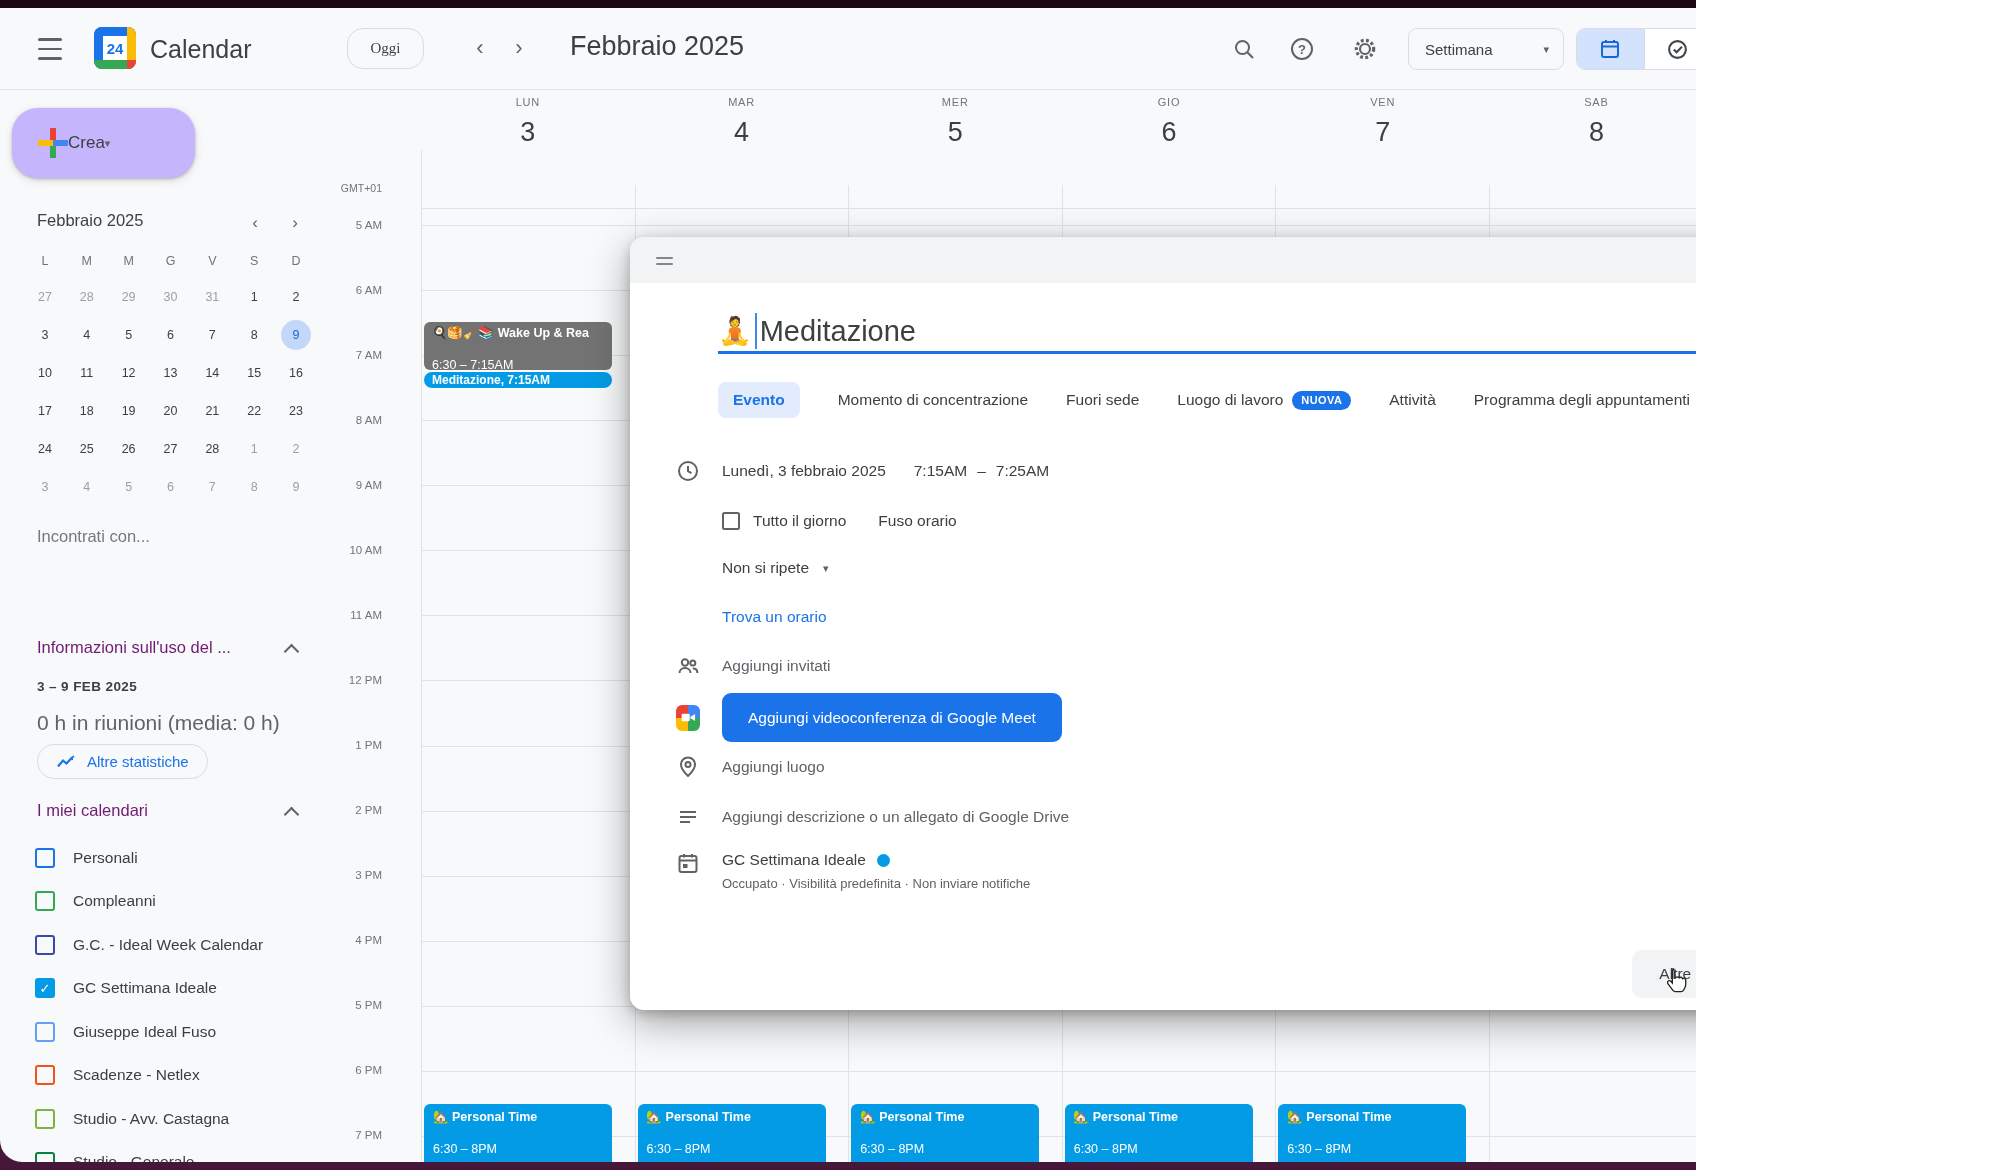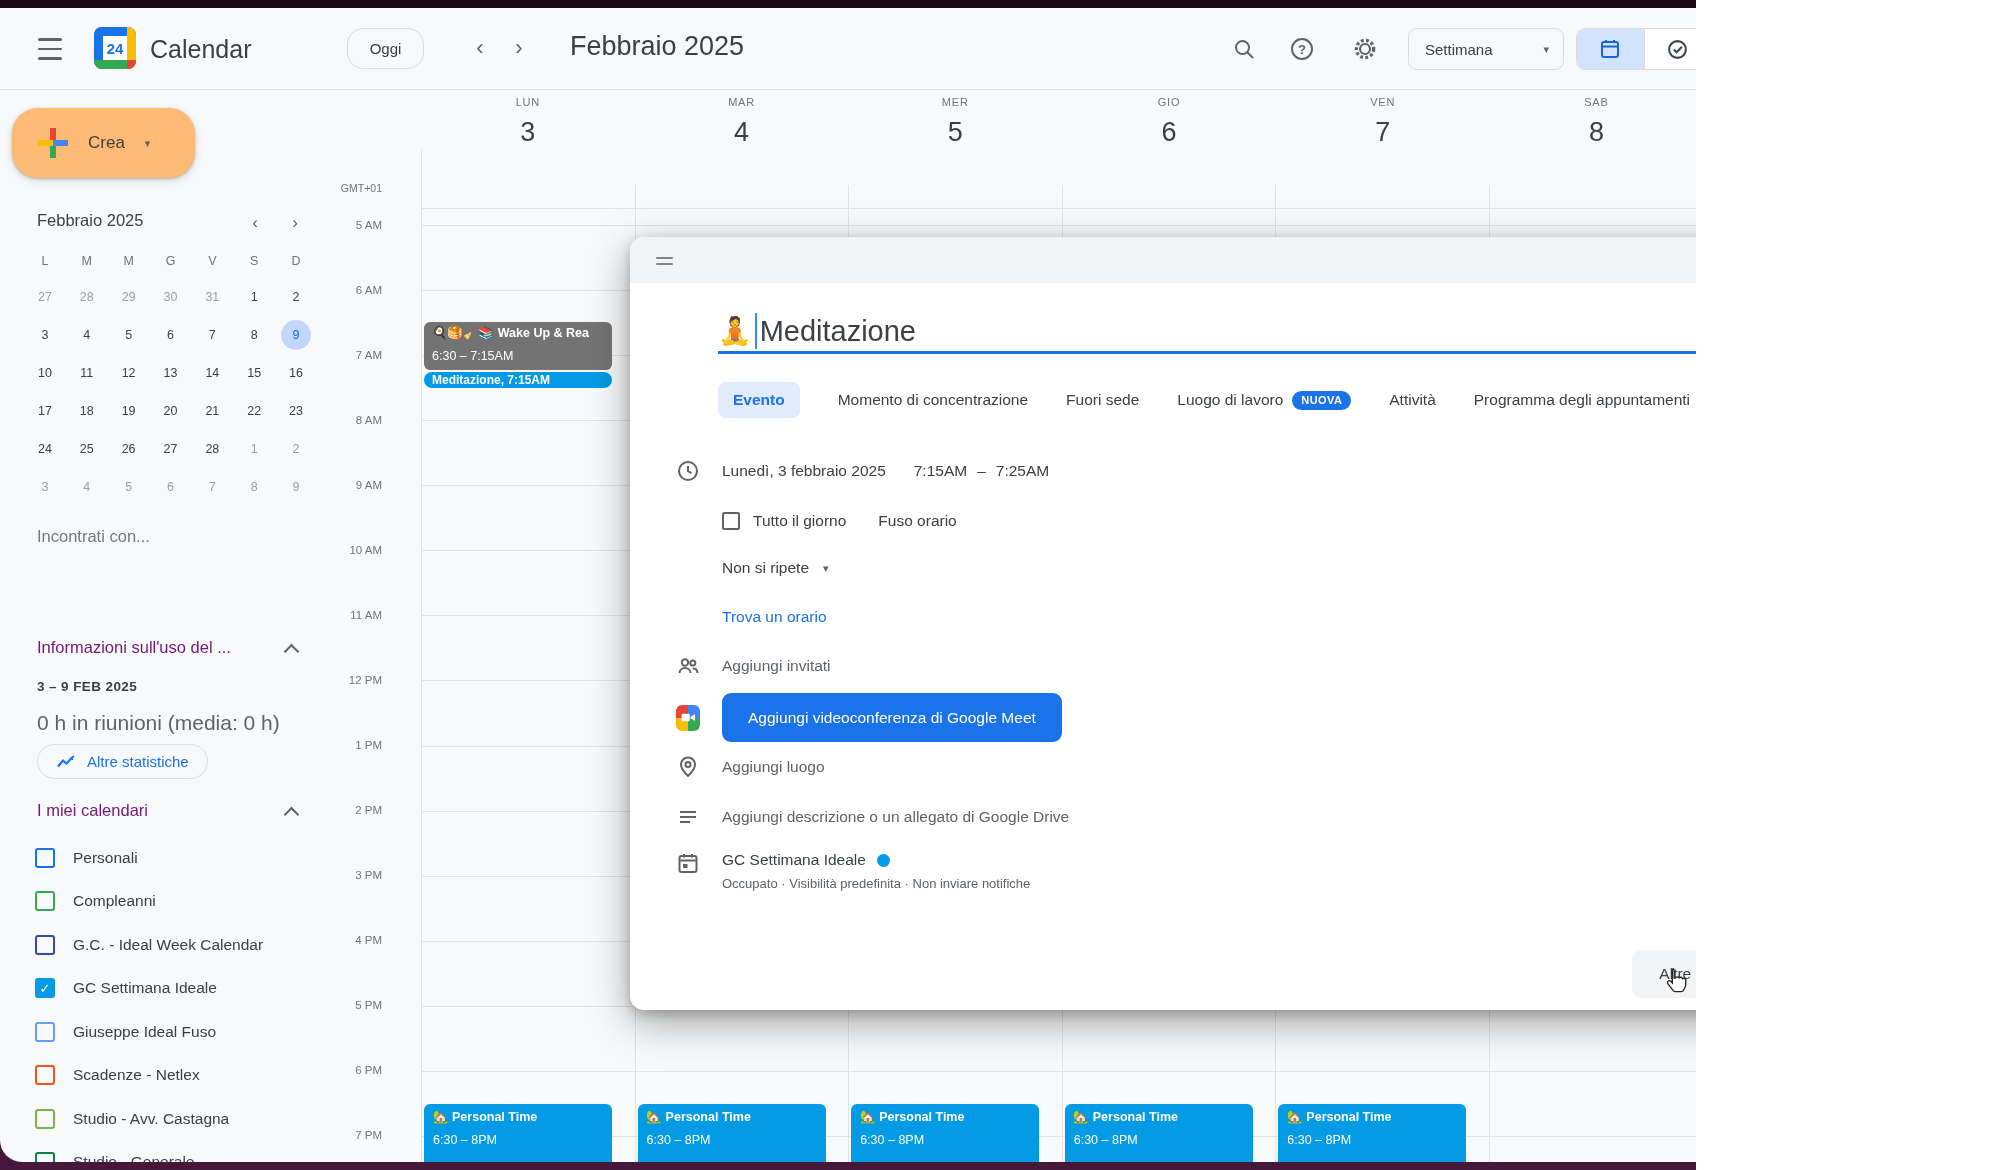--- a/index.html
+++ b/index.html
@@ -18,41 +18,41 @@
   .hamburger i{display:block;height:2.6px;background:#5f6368;border-radius:2px}
   .applogo{left:94px;top:19px;width:42px;height:42px;border-radius:8px;overflow:hidden;background:#fff}
   .al{position:absolute}
   .al-t{left:0;top:0;width:42px;height:9px;background:#1a73e8}
   .al-l{left:0;top:0;width:9px;height:42px;background:#1a73e8}
   .al-r{left:33px;top:0;width:9px;height:42px;background:#fbbc05}
   .al-b{left:0;top:33px;width:42px;height:9px;background:#34a853}
   .al-x{left:33px;top:33px;width:9px;height:9px;background:#ea4335}
   .al-c{left:9px;top:9px;width:24px;height:24px;background:#fff;display:flex;align-items:center;justify-content:center;font-size:15px;font-weight:700;color:#1a73e8}
   .appname{left:150px;top:26px;font-size:25px;color:#3c4043;line-height:30px}
-  .oggi{left:347px;top:20px;width:77px;height:41px;border:1px solid #dadce0;border-radius:16px;background:transparent;font-size:15px;color:#3c4043;font-family:Liberation Sans, sans-serif;cursor:pointer}
+  .oggi{left:347px;top:20px;width:77px;height:41px;border:1px solid #dadce0;border-radius:16px;background:transparent;font-size:15px;color:#3c4043;font-family:Liberation Serif, serif;cursor:pointer}
   .navch{top:22px;width:36px;height:36px;display:flex;align-items:center;justify-content:center;font-size:22px;color:#5f6368;cursor:pointer}
   .viewtitle{left:570px;top:23px;font-size:27px;color:#3c4043}
   .tico{top:20px;width:42px;height:42px;display:flex;align-items:center;justify-content:center;cursor:pointer}
   .helpq{width:22px;height:22px;border:2px solid #5f6368;border-radius:50%;display:flex;align-items:center;justify-content:center;font-size:13px;font-weight:700;color:#5f6368}
   .selview{left:1408px;top:20px;width:156px;height:42px;border:1px solid #dadce0;border-radius:9px;display:flex;align-items:center;justify-content:space-between;padding:0 14px 0 16px;font-size:15px;color:#3c4043;cursor:pointer}
   .caret{font-size:11px;color:#5f6368}
   .toggle{left:1576px;top:20px;width:136px;height:42px;border:1px solid #dadce0;border-radius:9px;overflow:hidden;display:flex;background:#fff}
   .tg-half{flex:1;display:flex;align-items:center;justify-content:center;cursor:pointer}
   .tg-cal{background:#d3e3fd}
   .tg-task{border-left:1px solid #dadce0}
   .appsgrid{left:1738px;top:26px;width:33px;height:33px;background-image:radial-gradient(#5f6368 2.3px,transparent 2.9px);background-size:11px 11px;cursor:pointer}
   .gpill{left:1796px;top:15px;width:176px;height:50px;background:#fff;border:1px solid #ececec;border-radius:25px;display:flex;align-items:center;justify-content:center;gap:9px;cursor:pointer}
   .glogo{display:flex;letter-spacing:-1px}
   .gl{font-size:26px;font-weight:500}
   .avatar{width:38px;height:38px;border-radius:50%;background:#1a6b2d;color:#fff;font-size:18px;font-weight:500;display:flex;align-items:center;justify-content:center}
 
   
-  .crea{left:12px;top:100px;width:183px;height:70px;background:#fdba74;border-radius:26px;
+  .crea{left:12px;top:100px;width:183px;height:70px;background:#c4b5fd;border-radius:26px;
         box-shadow:0 1px 3px rgba(60,64,67,.3),0 3px 8px rgba(60,64,67,.15);
-        display:flex;align-items:center;padding:0 18px 0 26px;gap:20px;cursor:pointer}
+        display:flex;align-items:center;padding:0 18px 0 26px;cursor:pointer}
   .plusic{position:relative;width:30px;height:30px}
   .plusic span{position:absolute}
   .p1{left:12px;top:0;width:6px;height:15px;background:#ea4335}
   .p2{left:12px;top:15px;width:6px;height:15px;background:#34a853}
   .p3{left:0;top:12px;width:15px;height:6px;background:#fbbc05}
   .p4{left:15px;top:12px;width:15px;height:6px;background:#4285f4}
   .crea-label{font-size:17px;font-weight:500;color:#3c4043}
   .mc-title{left:37px;top:203px;font-size:16.5px;font-weight:500;color:#3c4043}
   .mc-nav{top:202px;width:26px;height:26px;display:flex;align-items:center;justify-content:center;font-size:17px;color:#5f6368;cursor:pointer}
   .mc-grid{left:24px;top:236px;width:293px}
@@ -84,21 +84,21 @@
              background:repeating-linear-gradient(to bottom,#e0e2e5 0,#e0e2e5 1px,transparent 1px,transparent 65.07px)}
   .first-vline{left:421px;top:142px;height:36px;border-left:1px solid #e0e2e5}
   .wk-allday{left:421px;top:200px;width:1496px;border-top:1px solid #e0e2e5}
   .wk-dayheads{left:421px;top:88px;width:1496px;display:flex}
   .dhead{flex:1;text-align:center}
   .dow{font-size:11px;font-weight:500;letter-spacing:.8px;color:#70757a}
   .dnum{font-size:27px;color:#3c4043;margin-top:9px;cursor:pointer}
   .wk-cols{left:421px;top:177px;width:1496px;height:977px;display:flex;border-right:1px solid #e0e2e5}
   .dcol{flex:1;border-left:1px solid #e0e2e5;position:relative}
   .evt-t1{font-weight:700;font-size:12.5px;color:#fff;white-space:nowrap;overflow:hidden}
-  .evt-t2{font-size:12.5px;color:#fff;margin-top:9px;white-space:nowrap}
+  .evt-t2{font-size:12.5px;color:#fff;margin-top:18px;white-space:nowrap}
   .pt-evt{position:absolute;left:2px;top:919px;width:188px;height:70px;border-radius:6px;padding:5px 9px;cursor:pointer}
   .wake-evt{left:424px;top:314px;width:188px;height:48px;border-radius:6px;padding:3px 8px;z-index:3;cursor:pointer}
   .med-strip{left:423px;top:363px;width:190px;height:18px;border-radius:9px;border:1.5px solid #fff;
              display:flex;align-items:center;padding:0 8px;font-size:12px;font-weight:700;color:#fff;z-index:3;white-space:nowrap;overflow:hidden;cursor:pointer}
 
   
   .rail-sep{left:1920px;top:83px;height:1071px;border-left:1px solid #e3e4e6}
   .rail-ic{left:1944px;width:38px;height:38px;display:flex;align-items:center;justify-content:center;cursor:pointer}
   .keep-box{width:36px;height:36px;background:#f7bf0a;border-radius:8px;display:flex;align-items:center;justify-content:center}
   .rail-div{left:1948px;top:408px;width:28px;border-top:1px solid #dadce0}

